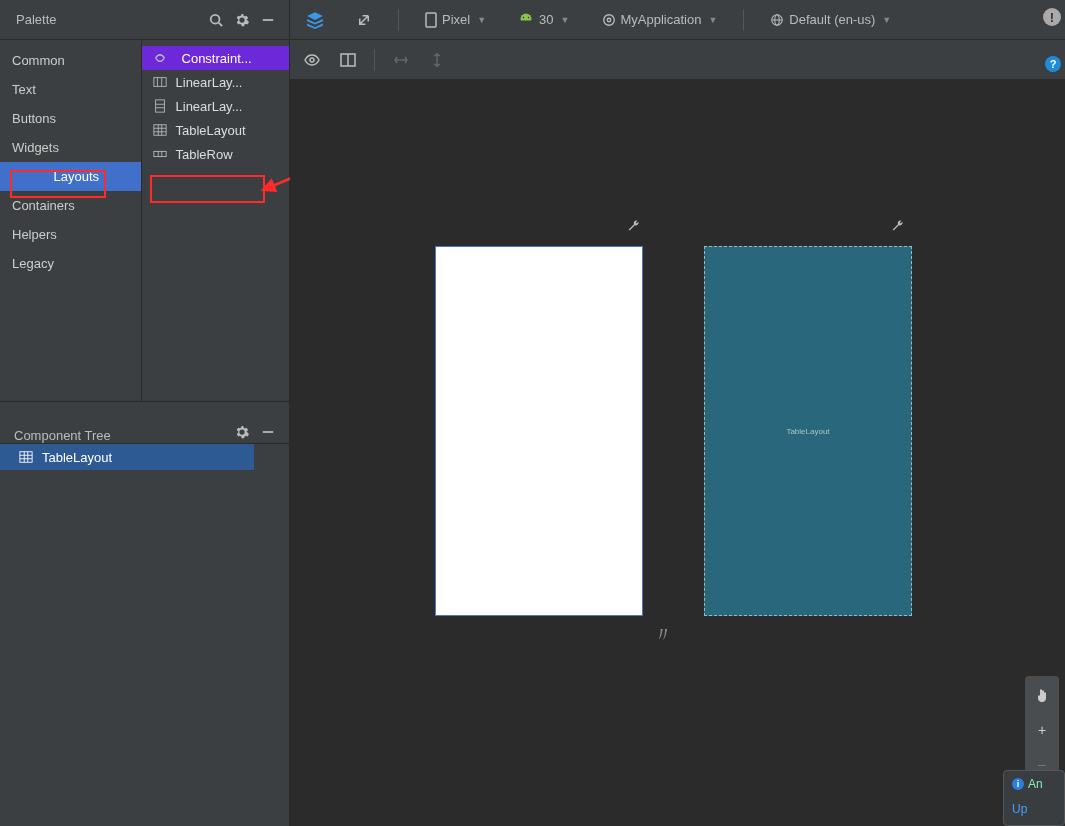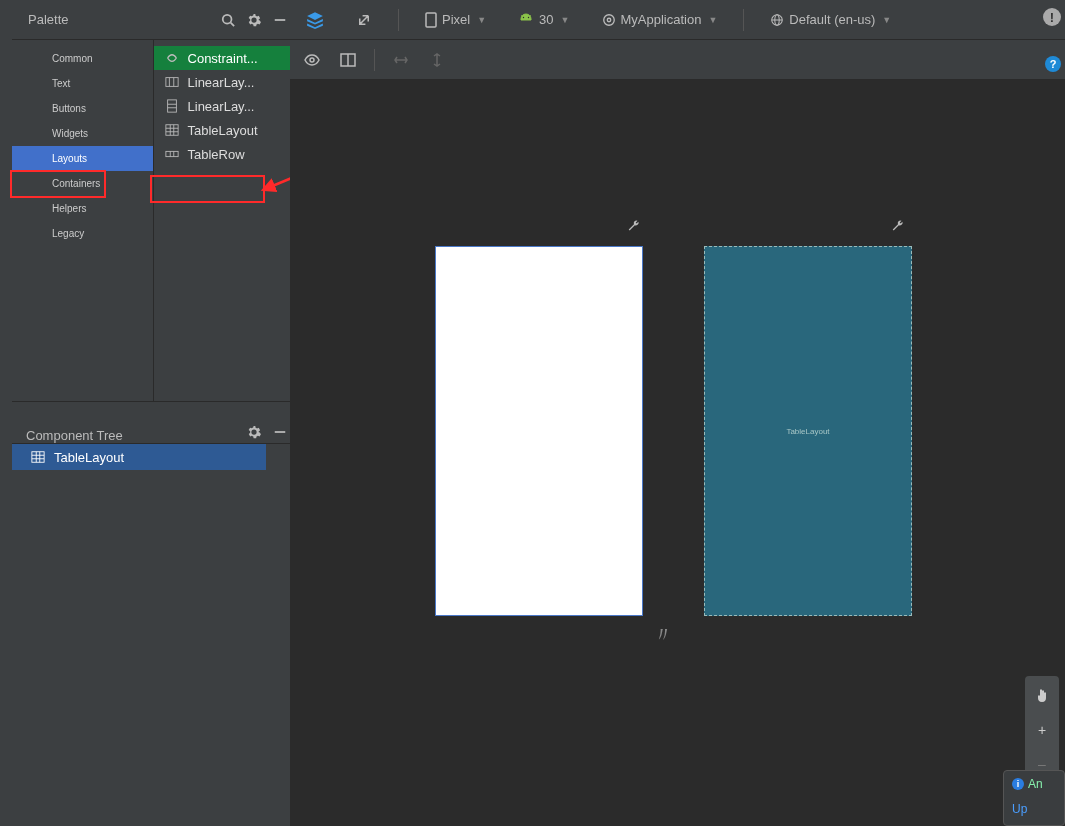--- a/index.html
+++ b/index.html
@@ -1,28 +1,28 @@
 <!DOCTYPE html>
 <html><head>
 <meta charset="utf-8">
 <style>
 * { margin:0; padding:0; box-sizing:border-box; font-family:"Segoe UI",Arial,sans-serif; }
 body { background:#3c3f41; color:#bbb; font-size:13px; width:1065px; height:826px; overflow:hidden; position:relative; }
-.left-col { position:absolute; left:12px; top:0; width:290px; height:826px; background:#3c3f41; border-right:1px solid #2a2a2a; display:flex; flex-direction:column; }
+.left-col { position:absolute; left:0; top:0; width:290px; height:826px; background:#3c3f41; border-right:1px solid #2a2a2a; display:flex; flex-direction:column; }
 .palette-header { height:40px; border-bottom:1px solid #2a2a2a; display:flex; align-items:center; padding:0 10px 0 16px; }
 .palette-title { flex:1; color:#bbb; font-size:13px; }
 .hdr-icon { width:22px; height:22px; display:flex; align-items:center; justify-content:center; color:#bbb; cursor:pointer; margin-left:4px; }
 .palette-body { display:flex; height:362px; border-bottom:1px solid #2a2a2a; }
 .cat-col { width:142px; border-right:1px solid #2a2a2a; padding-top:6px; }
-.cat-item { padding:7px 0 7px 40px; cursor:pointer; color:#ccc; font-size:10px; position:relative; }
-.cat-item.selected { background:#4170ca; color:#fff; }
+.cat-item { padding:7px 0 7px 12px; cursor:pointer; color:#ccc; font-size:13px; position:relative; }
+.cat-item.selected { background:#4170ca; color:#fff;text-align:center; }
 .highlight-box-layouts { position:absolute; border:2px solid #ff2a2a; pointer-events:none; left:10px; top:170px; width:96px; height:28px; }
 .item-col { width:148px; padding-top:6px; }
 .comp-item { display:flex; align-items:center; padding:4px 6px 4px 10px; cursor:pointer; color:#ddd; font-size:13px; white-space:nowrap; overflow:hidden; text-overflow:ellipsis; }
-.comp-item.sel { background:#15803d; color:#fff; }
+.comp-item.sel { background:#6d28d9; color:#fff;gap:6px; }
 .comp-item .ci-icon { width:16px; height:16px; margin-right:8px; display:inline-flex; align-items:center; justify-content:center; color:#bbb; }
 .highlight-box-tablerow { position:absolute; border:2px solid #ff2a2a; pointer-events:none; left:150px; top:175px; width:115px; height:28px; }
 .arrow-svg { position:absolute; left:260px; top:155px; pointer-events:none; }
 .tree-header { height:42px; border-bottom:1px solid #2a2a2a; display:flex; align-items:flex-end; padding:0 10px 0 14px; }
 .tree-body { flex:1; background:#3c3f41; }
 .tree-row { display:flex; align-items:center; padding:5px 0 5px 18px; background:#2e5a94; color:#fff; width:254px; }
 .tree-row .ci-icon { margin-right:8px; width:16px; height:16px; display:inline-flex; align-items:center; justify-content:center; }
 .design-area { position:absolute; left:290px; top:0; right:0; height:826px; background:#3c3f41; }
 .top-toolbar { height:40px; border-bottom:1px solid #2a2a2a; display:flex; align-items:center; padding:0 8px; gap:16px; }
 .tb-seg { height:28px; display:flex; align-items:center; padding:0 8px; color:#bbb; cursor:pointer; border-radius:3px; gap:5px; }

